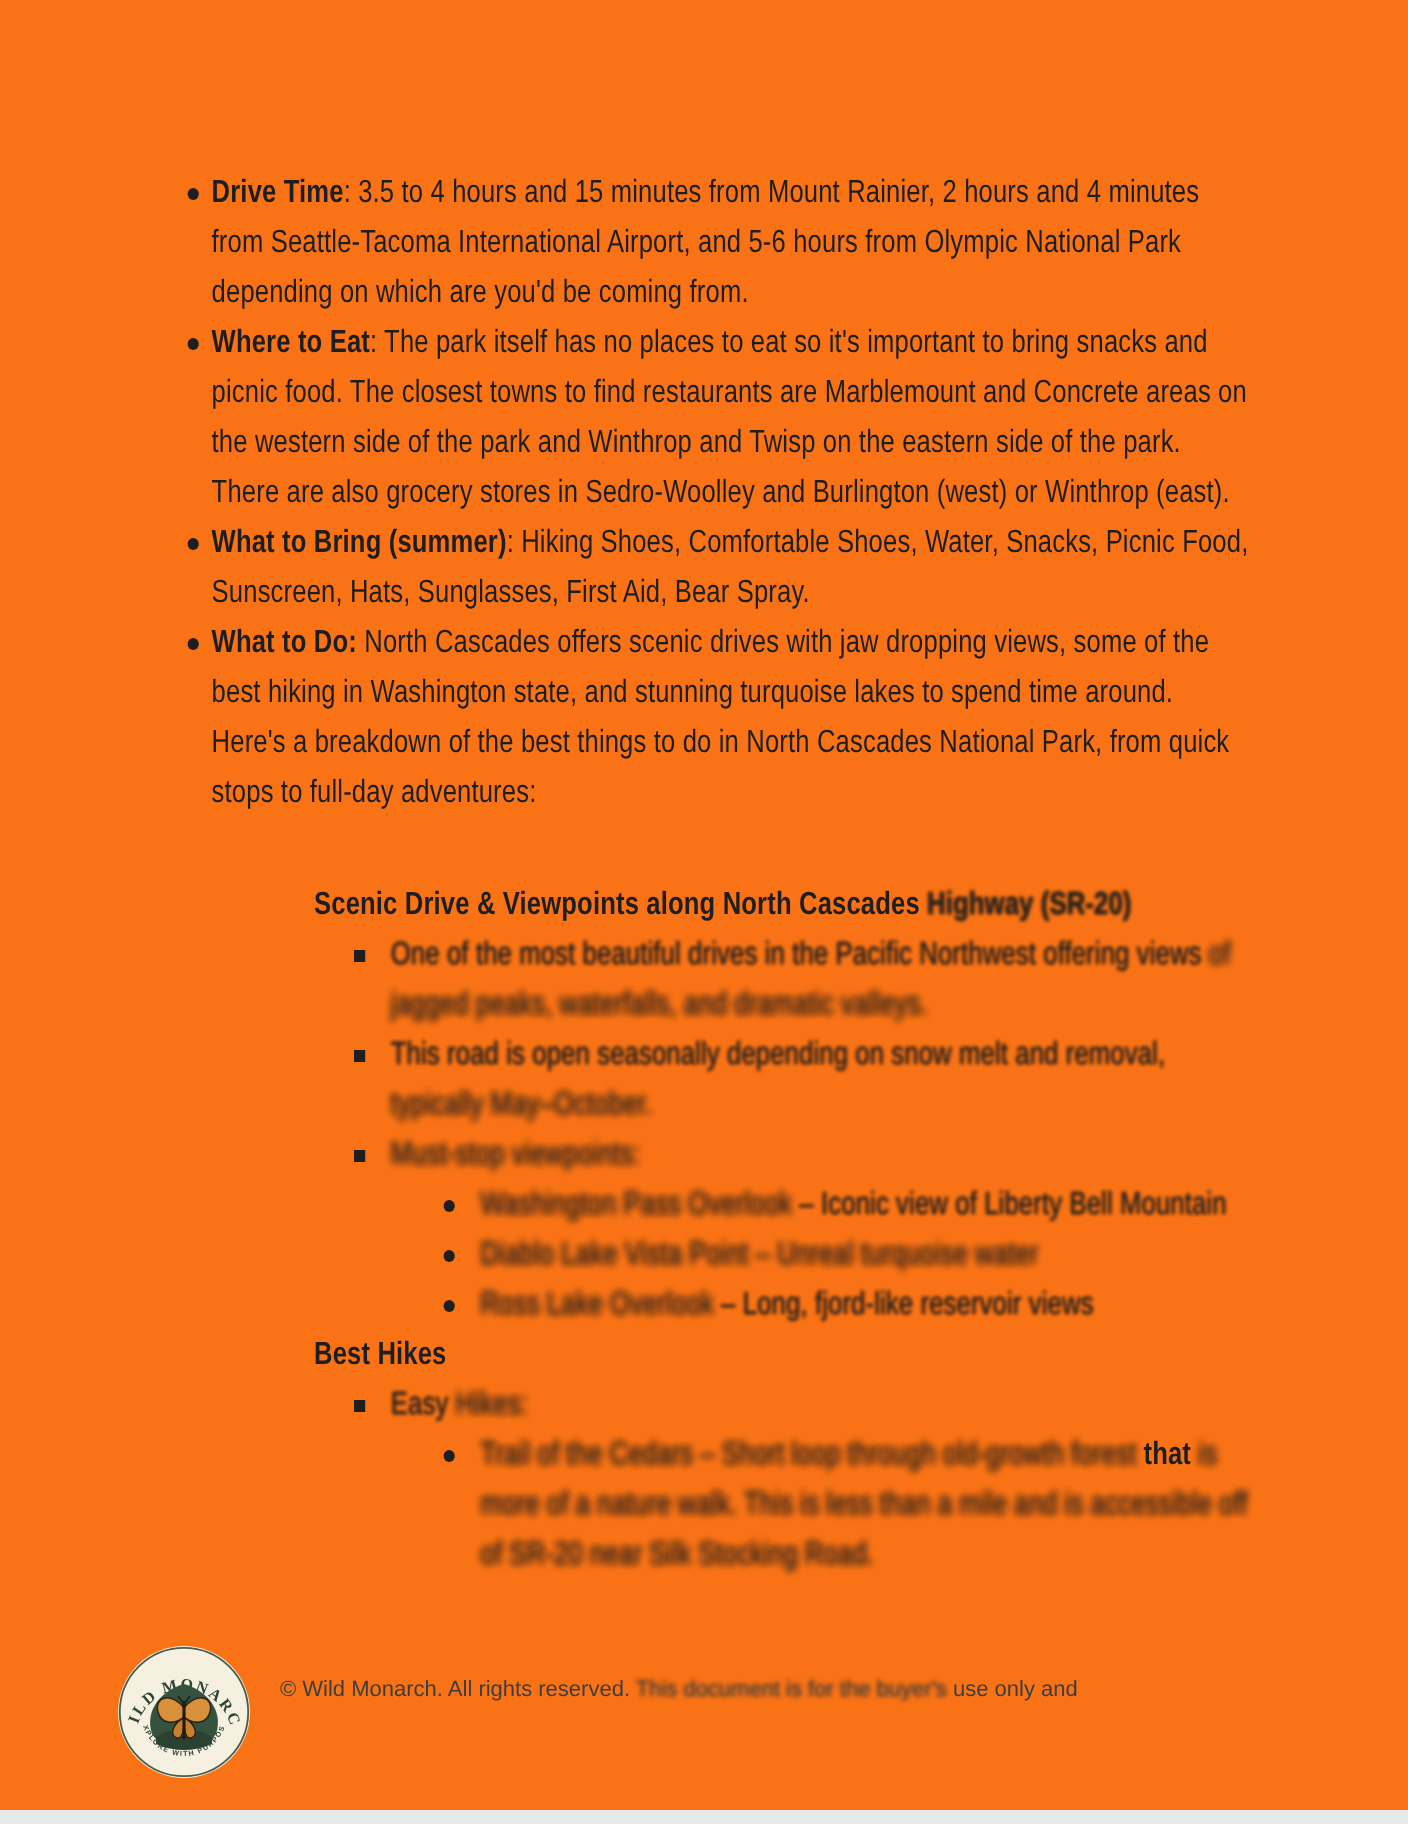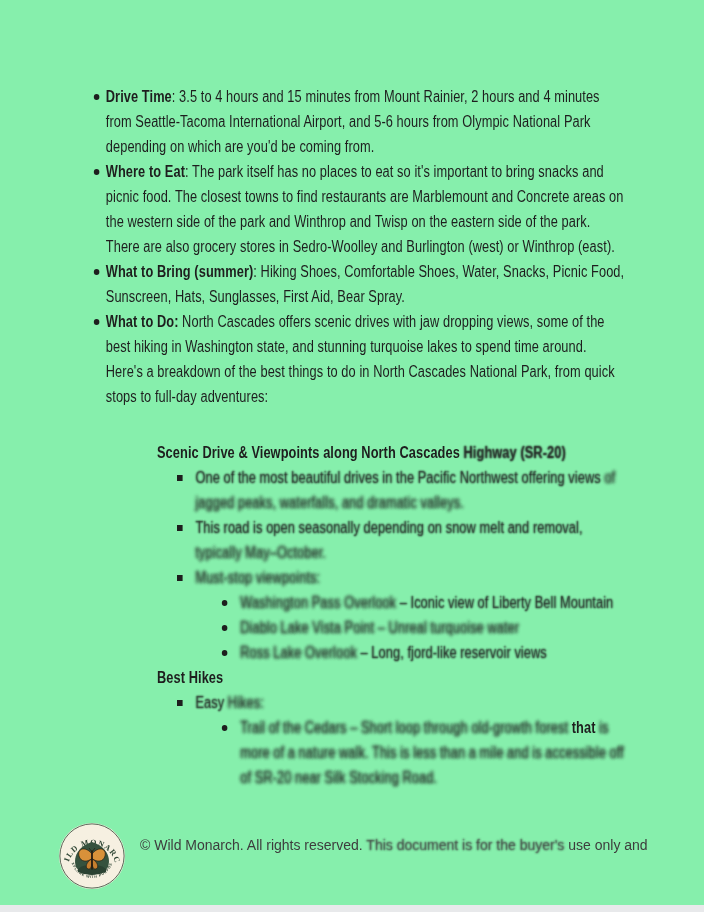--- a/index.html
+++ b/index.html
@@ -1,19 +1,19 @@
 <!DOCTYPE html>
 <html><head>
 <meta charset="utf-8">
 <style>
   html,body { margin:0; padding:0; background:#ffffff; }
   .page {
     position:relative;
     width:704px; height:912px;
-    background:#86efac;
+    background:#f97316;
     overflow:hidden;
     font-family:"Liberation Sans", sans-serif;
   }
   
   .doc-body {
     position:absolute; left:93px; top:84px;
     width:665px;
     transform:scaleX(0.8);
     transform-origin:0 0;
     font-size:16px; line-height:25px;
@@ -35,21 +35,21 @@
   .blur1 { color:transparent; text-shadow:0 0 2.2px rgba(30,30,30,0.95), 0 0 2.2px rgba(30,30,30,0.55); }
   .blur2 { color:transparent; text-shadow:0 0 4px rgba(30,30,30,0.9), 0 0 4px rgba(30,30,30,0.65); }
   
   .footer {
     position:absolute; left:58px; top:822px;
     display:flex; align-items:flex-start; gap:14px;
     color:#3d3d3d;
   }
   .footer-text {
     padding-top:13px;
-    font-size:14px; line-height:21px;
+    font-size:11px; line-height:21px;
     white-space:nowrap;
   }
   .footer-text .blur1 { text-shadow:0 0 2px rgba(61,61,61,0.95), 0 0 2px rgba(61,61,61,0.5); }
   .page-edge {
     position:absolute; left:0; bottom:0;
     width:704px; height:7px;
     background:#e8e9eb;
   }
 </style>
 </head>

